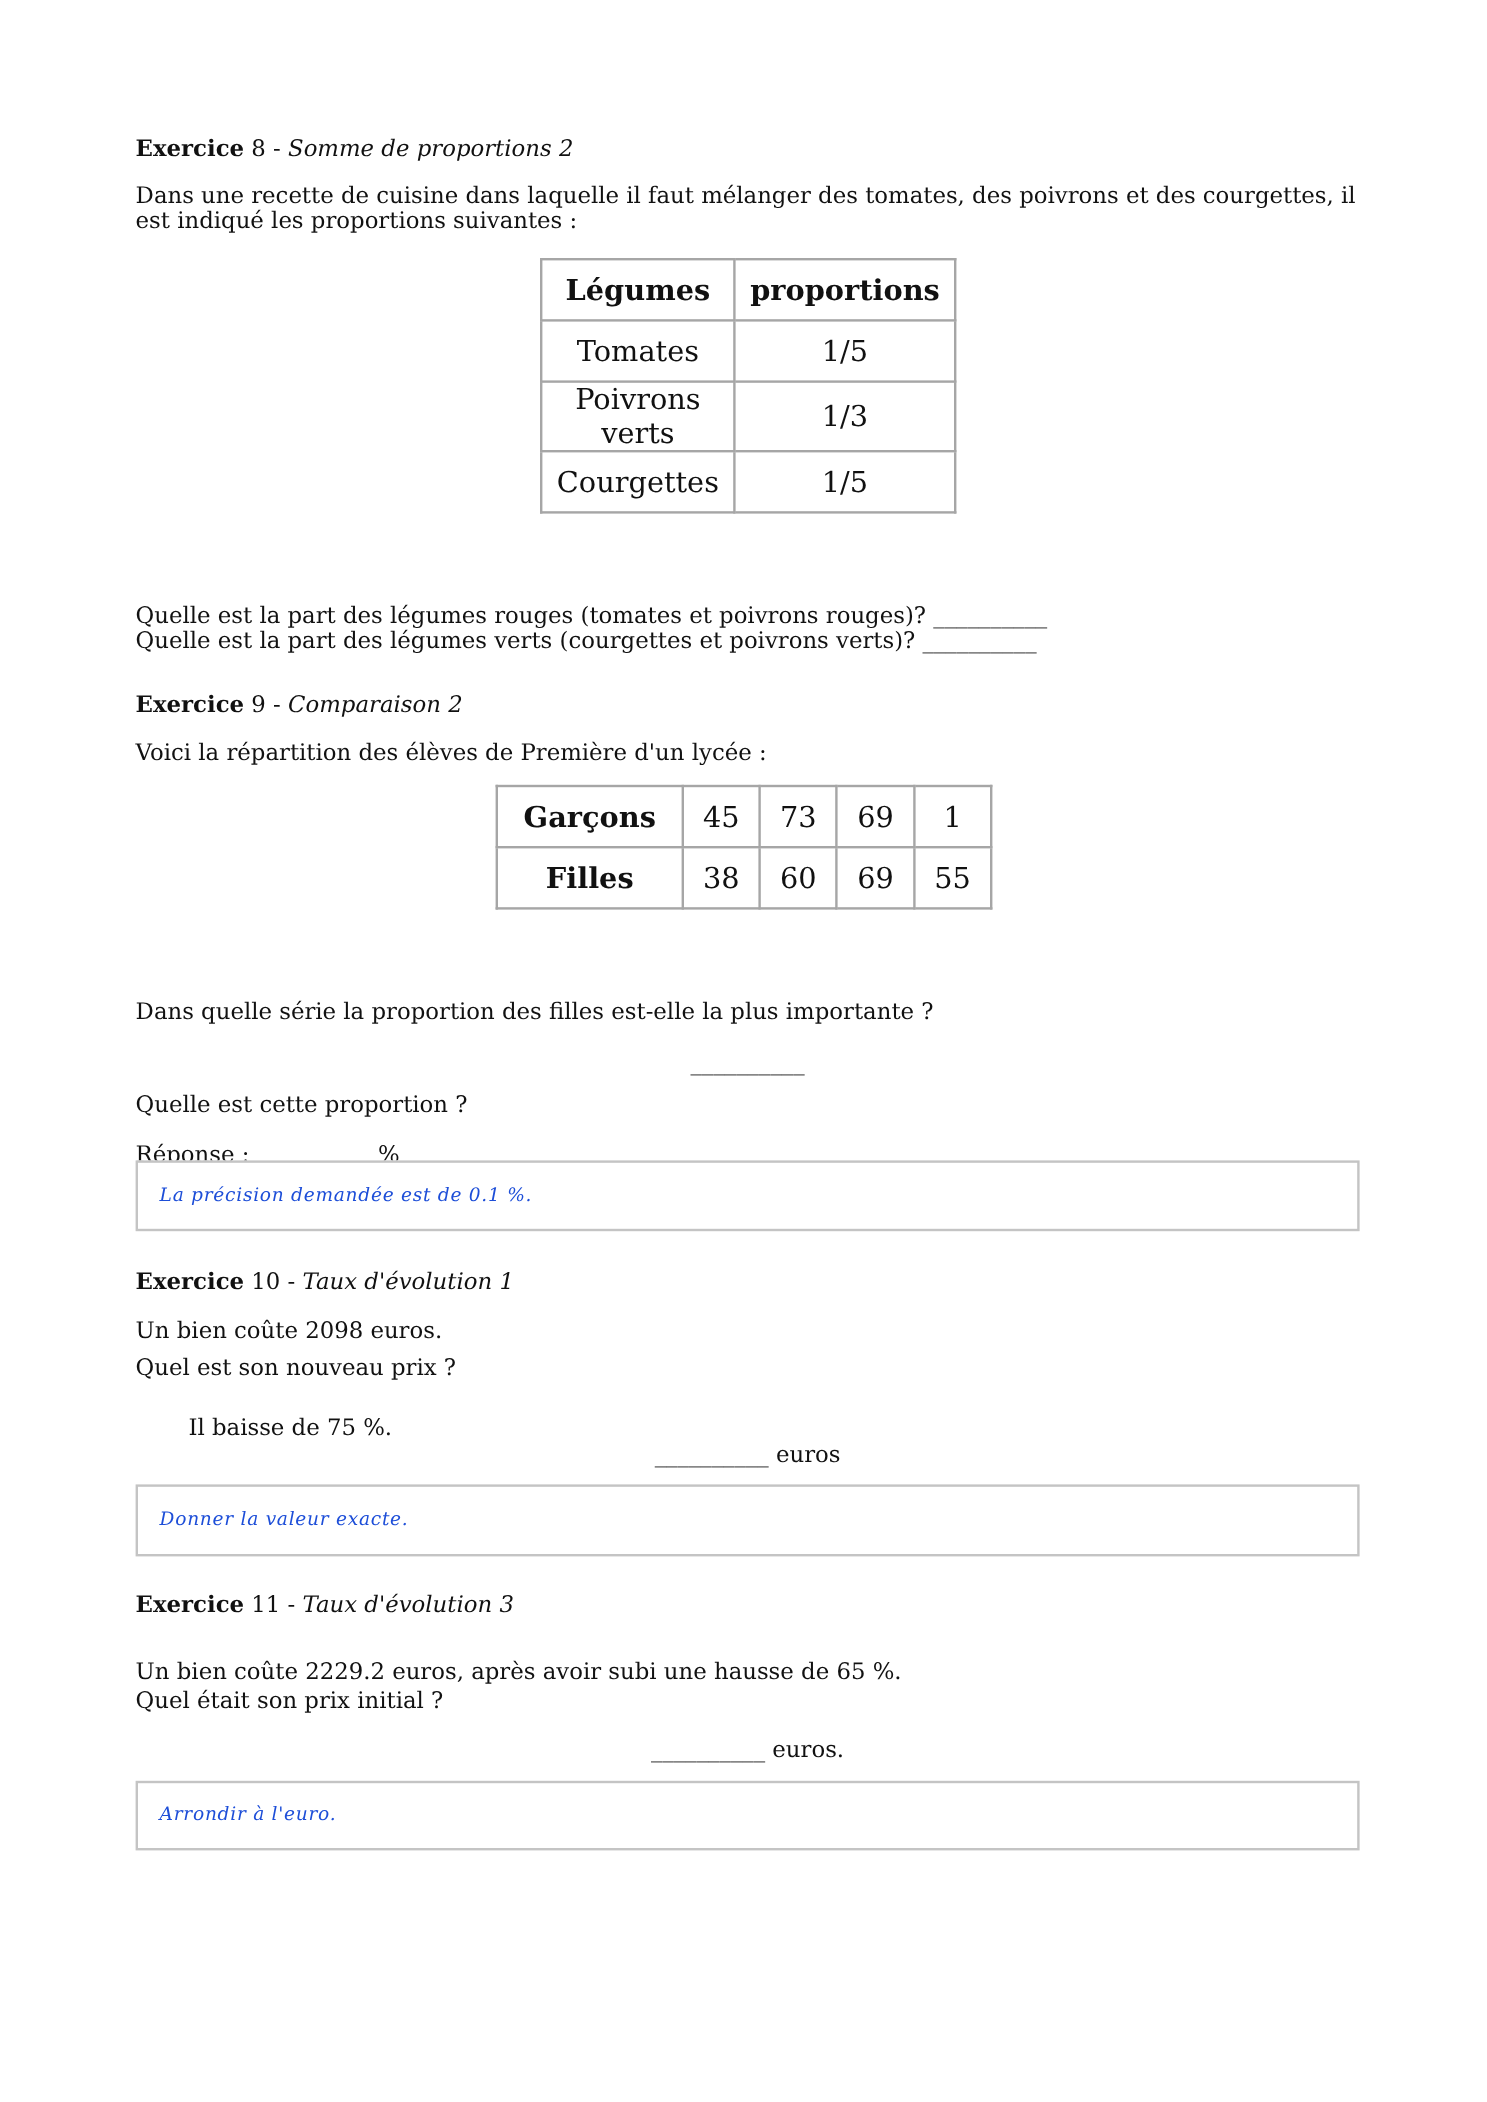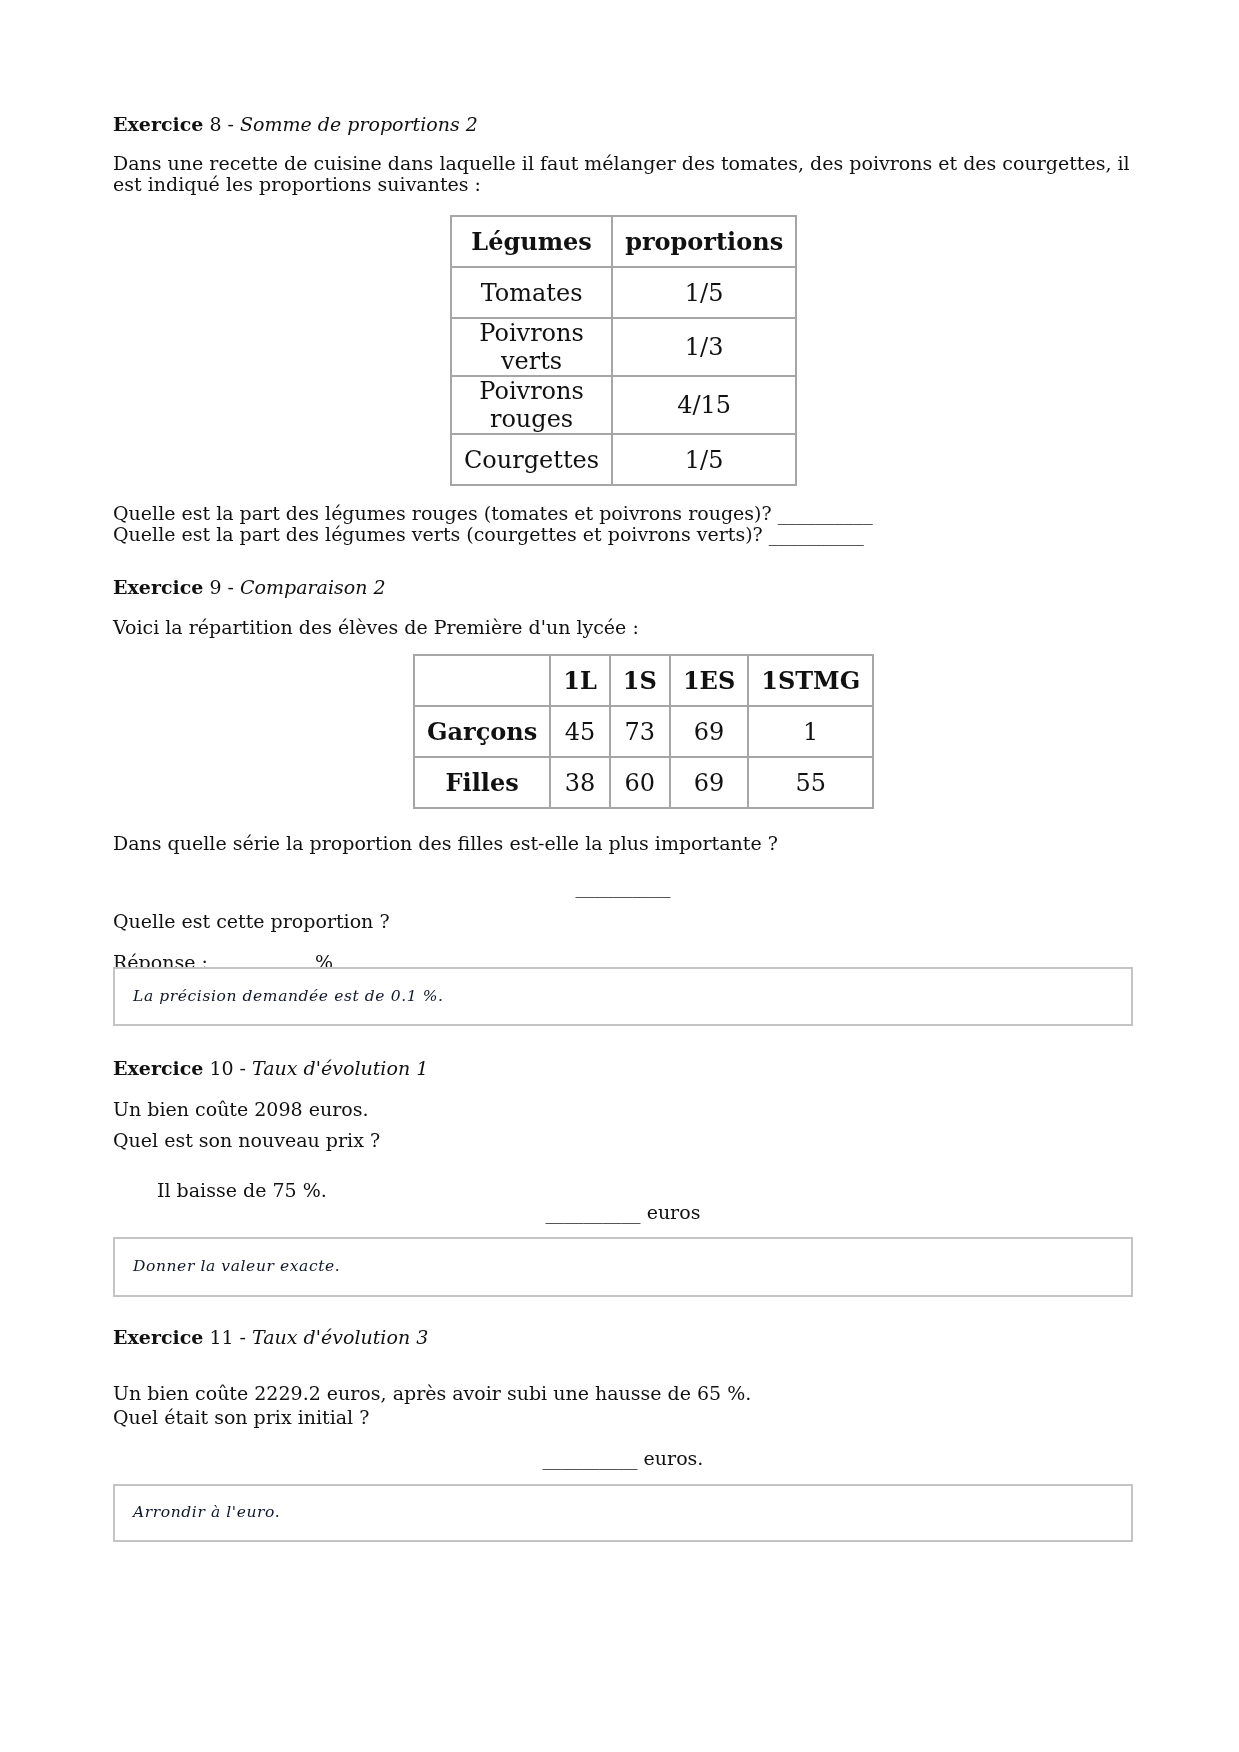--- a/index.html
+++ b/index.html
@@ -50,21 +50,21 @@
       width: 1016px;
       border: 2px solid #c4c4c4;
       background: #ffffff;
     }
     .hint-box span {
       position: absolute;
       left: 18px;
       font-style: italic;
       font-size: 15.5px;
       letter-spacing: 0.6px;
-      color: #0f172a;
+      color: #1d4ed8;
     }
   </style>
 </head>
 <body>
 
 <div class="page">
 
   <div class="abs ex-title" style="top:113px;">
     <b>Exercice</b>
     <span>8 -</span>
@@ -80,49 +80,38 @@
     </tr>
     <tr>
       <td>Tomates</td>
       <td>1/5</td>
     </tr>
     <tr>
       <td>Poivrons verts</td>
       <td>1/3</td>
     </tr>
     <tr>
-      <td>Poivrons rouges</td>
-      <td>4/15</td>
-    </tr>
-    <tr>
       <td>Courgettes</td>
       <td>1/5</td>
     </tr>
   </tbody>
     </table>
 
   <div class="abs" style="top:503px; line-height:21px;">Quelle est la part des légumes rouges (tomates et poivrons rouges)? __________</div>
   <div class="abs" style="top:524px; line-height:21px;">Quelle est la part des légumes verts (courgettes et poivrons verts)? __________</div>
 
   <div class="abs ex-title" style="top:576px;">
     <b>Exercice</b>
     <span>9 -</span>
     <i>Comparaison 2</i>
   </div>
   <div class="abs" style="top:616px;">Voici la répartition des élèves de Première d'un lycée :</div>
 
   <table class="grid" style="left:300px; top:654px; width:414px;">
     <tbody>
-        <tr>
-      <th style="width:91px;"></th>
-      <th style="width:33px;">1L</th>
-      <th style="width:33px;">1S</th>
-      <th style="width:47px;">1ES</th>
-      <th>1STMG</th>
-    </tr>
     <tr>
       <td class="rowhead">Garçons</td>
       <td>45</td>
       <td>73</td>
       <td>69</td>
       <td>1</td>
     </tr>
     <tr>
       <td class="rowhead">Filles</td>
       <td>38</td>

